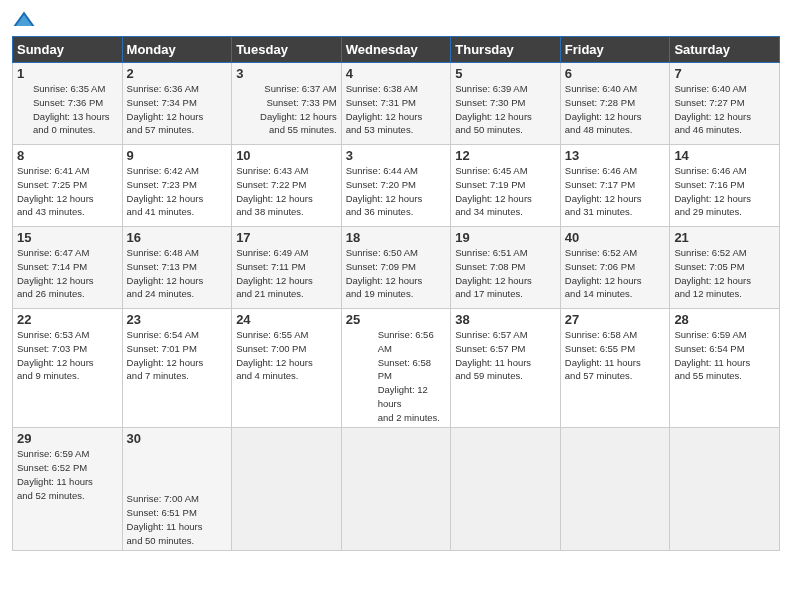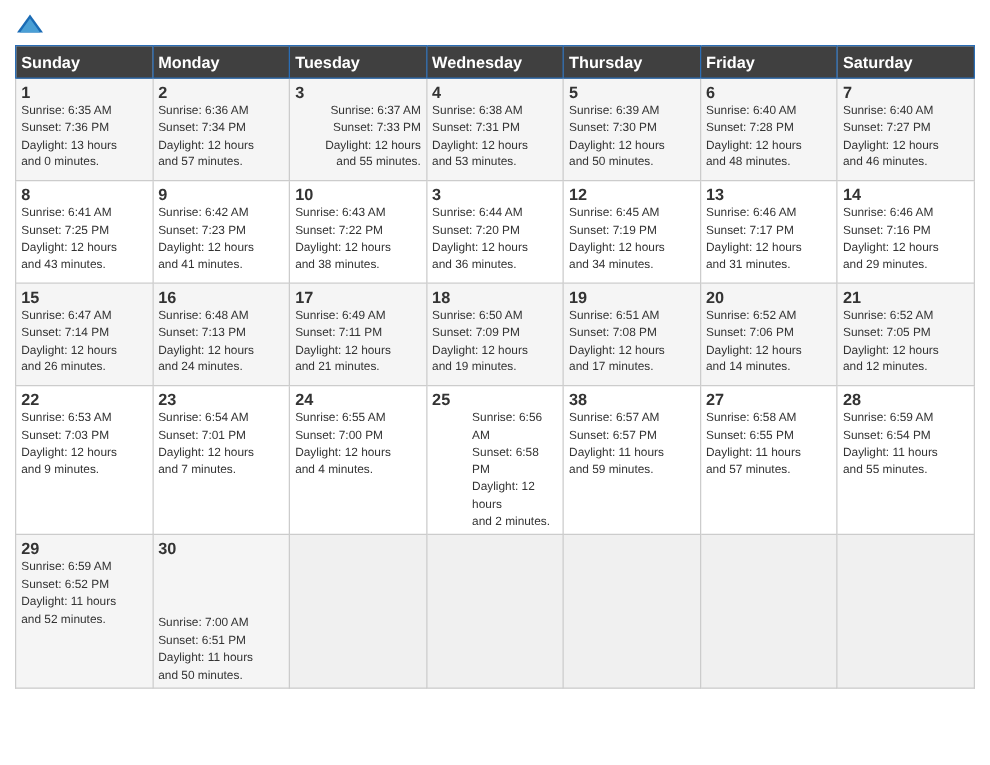--- a/index.html
+++ b/index.html
@@ -130,21 +130,21 @@
           <th>Wednesday</th>
           <th>Thursday</th>
           <th>Friday</th>
           <th>Saturday</th>
         </tr>
     </thead>
     <tbody id="calendar-body">
         <tr>
           <td>
             <span class="day-num">1</span>
-            <div class="day-info" style="white-space: pre-line;">Sunrise: 6:35 AM
+            <div class="day-info" style="white-space: pre-line; margin-left: 16px;">Sunrise: 6:35 AM
 Sunset: 7:36 PM
 Daylight: 13 hours
 and 0 minutes.</div>
           </td>
           <td>
             <span class="day-num">2</span>
             <div class="day-info" style="white-space: pre-line;">Sunrise: 6:36 AM
 Sunset: 7:34 PM
 Daylight: 12 hours
 and 57 minutes.</div>
@@ -266,21 +266,21 @@
 and 19 minutes.</div>
           </td>
           <td>
             <span class="day-num">19</span>
             <div class="day-info" style="white-space: pre-line;">Sunrise: 6:51 AM
 Sunset: 7:08 PM
 Daylight: 12 hours
 and 17 minutes.</div>
           </td>
           <td>
-            <span class="day-num">20</span>
+            <span class="day-num">40</span>
             <div class="day-info" style="white-space: pre-line;">Sunrise: 6:52 AM
 Sunset: 7:06 PM
 Daylight: 12 hours
 and 14 minutes.</div>
           </td>
           <td>
             <span class="day-num">21</span>
             <div class="day-info" style="white-space: pre-line;">Sunrise: 6:52 AM
 Sunset: 7:05 PM
 Daylight: 12 hours

